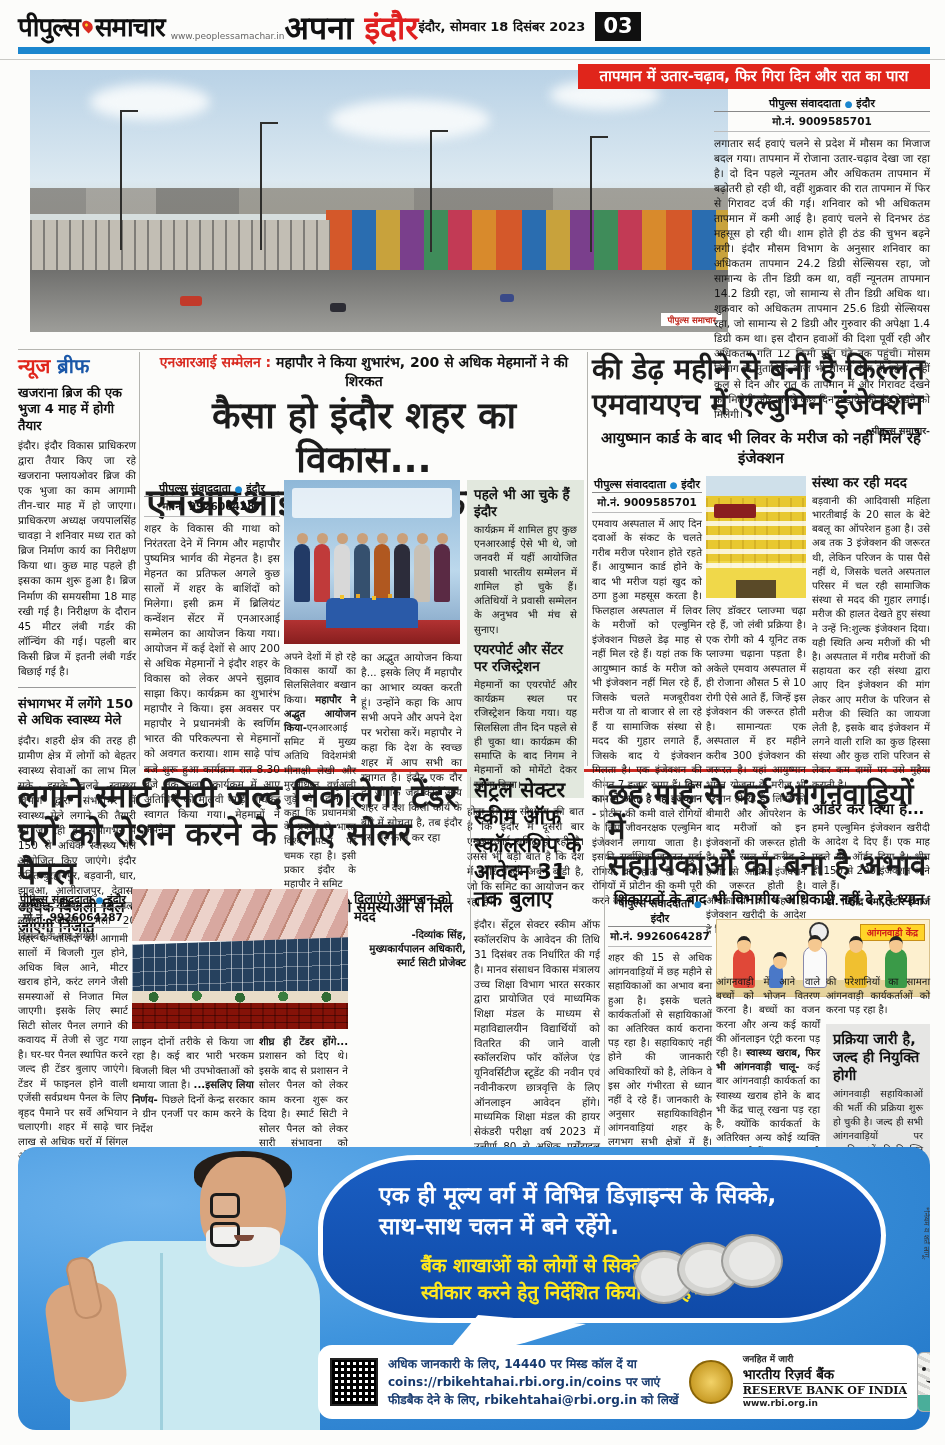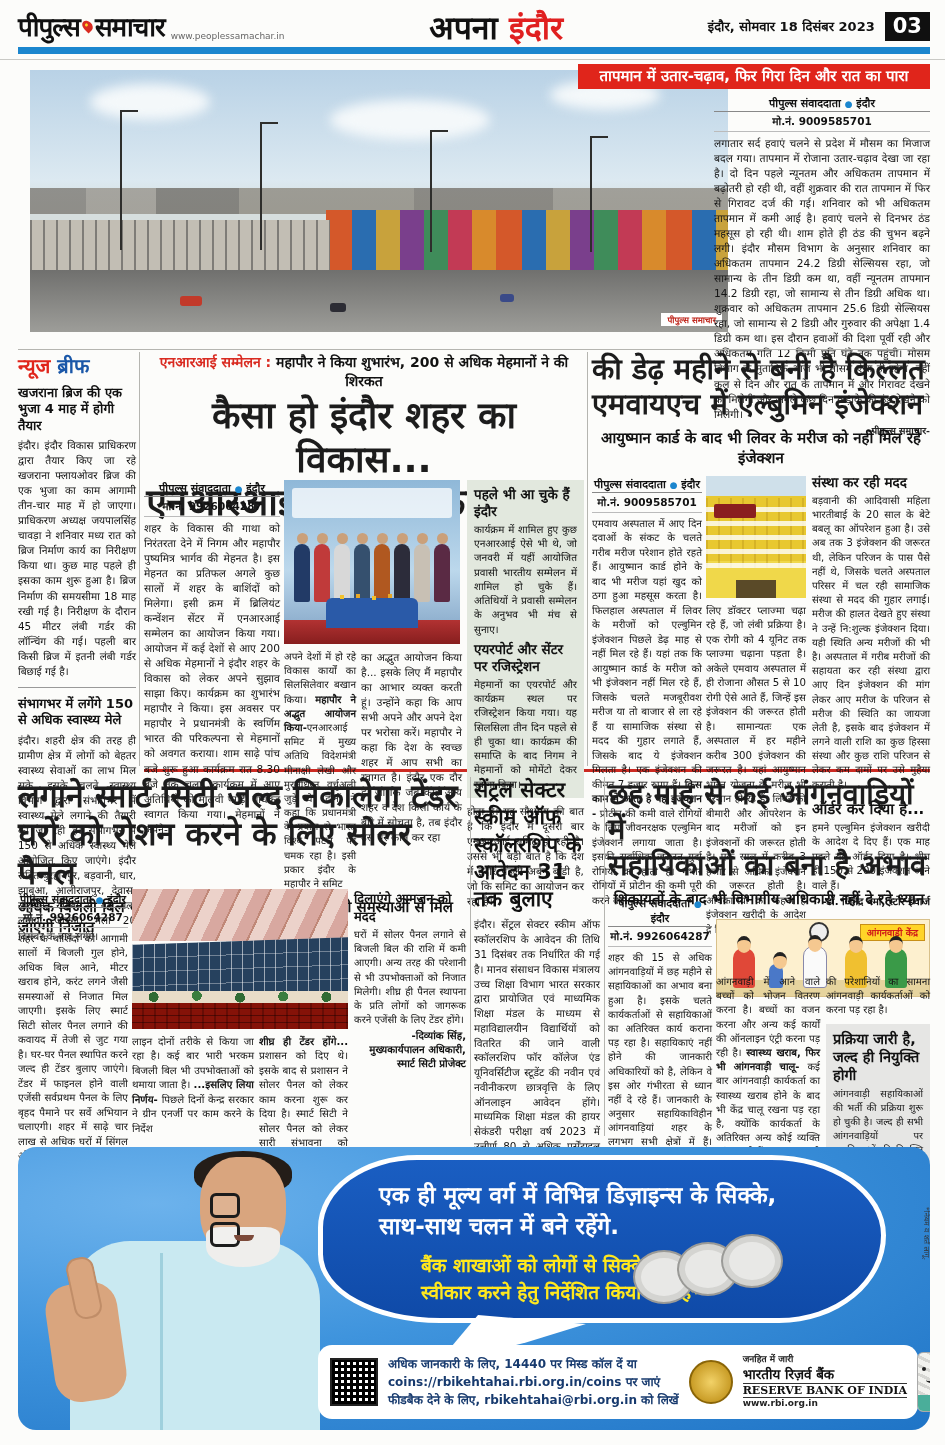--- a/index.html
+++ b/index.html
@@ -1,20 +1,20 @@
 <!DOCTYPE html>
 <html><head>
 <meta charset="utf-8">
 <style>
   html,body{margin:0;padding:0;background:#e9e9e6;}
   .page{position:relative;width:945px;height:1445px;margin:0 auto;background:#fcfcfa;
         font-family:"DejaVu Sans","Liberation Sans",sans-serif;color:#111;overflow:hidden;
         box-shadow:0 0 4px rgba(0,0,0,.3);}
   
-  .hdr{position:absolute;left:18px;right:15px;top:6px;height:40px;display:flex;align-items:center;justify-content:space-between;}
+  .hdr{position:absolute;left:18px;right:15px;top:6px;height:40px;display:flex;align-items:center;}
   .masthead{display:flex;align-items:flex-end;gap:6px;}
   .mast-big{font-size:26px;font-weight:800;letter-spacing:-1px;color:#101010;display:flex;align-items:center;gap:3px;}
   .pin{width:9px;height:12px;background:#d92b21;border-radius:50% 50% 50% 0;transform:rotate(-45deg);position:relative;}
   .pin:after{content:"";position:absolute;left:3px;top:3px;width:3px;height:3px;background:#ffd428;border-radius:50%;}
   .site{font-size:9px;color:#666;padding-bottom:3px;}
   .edition{font-size:32px;font-weight:800;}
   .edition .red{color:#e02020;}
   .hdr-right{display:flex;align-items:center;gap:10px;}
   .dateline{font-size:13px;font-weight:700;}
   .pagenum{background:#101010;color:#fff;font-size:21px;font-weight:800;padding:4px 8px;line-height:1;}
@@ -355,21 +355,20 @@
         <div class="bricks"></div>
       </div>
       <div class="solar-col2">
         <p class="bt" style="margin:0;font-size:10.2px;"><span>लाइन दोनों तरीके से किया जा रहा है। कई बार भारी भरकम बिजली बिल भी उपभोक्ताओं को थमाया जाता है।</span> <b>...इसलिए लिया निर्णय-</b> <span>पिछले दिनों केन्द्र सरकार ने ग्रीन एनर्जी पर काम करने के निर्देश</span></p>
       </div>
       <div class="solar-col3">
         <p class="bt" style="margin:0;font-size:10.2px;"><b>शीघ्र ही टेंडर होंगे...</b> <span>प्रशासन को दिए थे। इसके बाद से प्रशासन ने सोलर पैनल को लेकर काम करना शुरू कर दिया है। स्मार्ट सिटी ने सोलर पैनल को लेकर सारी संभावना को तलाशते हुए इसे स्थापित करने पर जोर देना शुरू कर दिया।</span></p>
       </div>
       <div class="solar-quote">
         <div class="sq-title">दिलाएंगे आमजन को मदद</div>
-        <p class="bt" style="margin:0;font-size:10px;">घरों में सोलर पैनल लगाने से बिजली बिल की राशि में कमी आएगी। अन्य तरह की परेशानी से भी उपभोक्ताओं को निजात मिलेगी। शीघ्र ही पैनल स्थापना के प्रति लोगों को जागरूक करने एजेंसी के लिए टेंडर होंगे।</p>
         <div class="attrib">-दिव्यांक सिंह, मुख्यकार्यपालन अधिकारी, स्मार्ट सिटी प्रोजेक्ट</div>
       </div>
     </div>
 
     <div class="schol">
       <div class="schol-head">सेंट्रल सेक्टर स्कीम ऑफ स्कॉलरशिप के आवेदन 31 तक बुलाए</div>
       <p class="bt" style="margin:0;font-size:10.4px;">इंदौर। सेंट्रल सेक्टर स्कीम ऑफ स्कॉलरशिप के आवेदन की तिथि 31 दिसंबर तक निर्धारित की गई है। मानव संसाधन विकास मंत्रालय उच्च शिक्षा विभाग भारत सरकार द्वारा प्रायोजित एवं माध्यमिक शिक्षा मंडल के माध्यम से महाविद्यालयीन विद्यार्थियों को वितरित की जाने वाली स्कॉलरशिप फॉर कॉलेज एंड यूनिवर्सिटीज स्टूडेंट की नवीन एवं नवीनीकरण छात्रवृत्ति के लिए ऑनलाइन आवेदन होंगे। माध्यमिक शिक्षा मंडल की हायर सेकंडरी परीक्षा वर्ष 2023 में उत्तीर्ण 80 से अधिक पर्सेंटाइल अंक प्राप्त करने वाले विद्यार्थी नवीन छात्रवृत्ति के लिए तथा वर्ष 2019 से वर्ष 2022 तक के चयनित विद्यार्थी नवीनीकरण छात्रवृत्ति के लिए नेशनल स्कॉलरशिप पोर्टल पर आवेदन केवल ऑनलाइन ही भरेंगे।</p>
     </div>
 
     <div class="angan">

